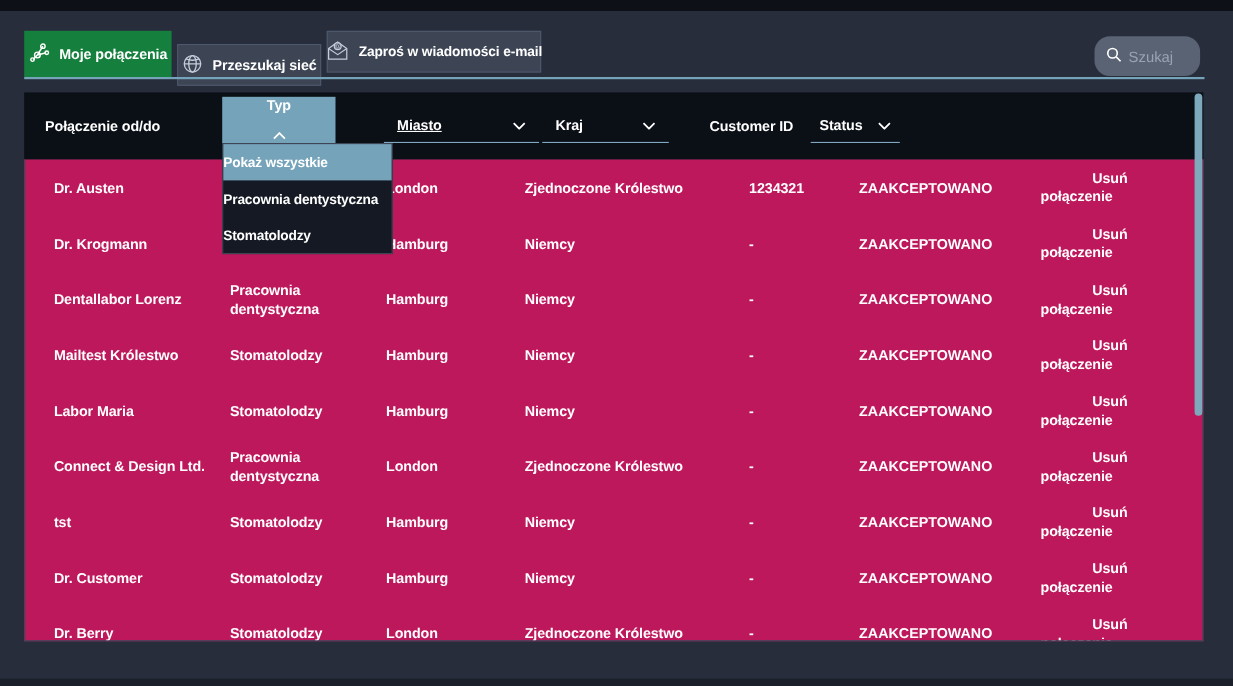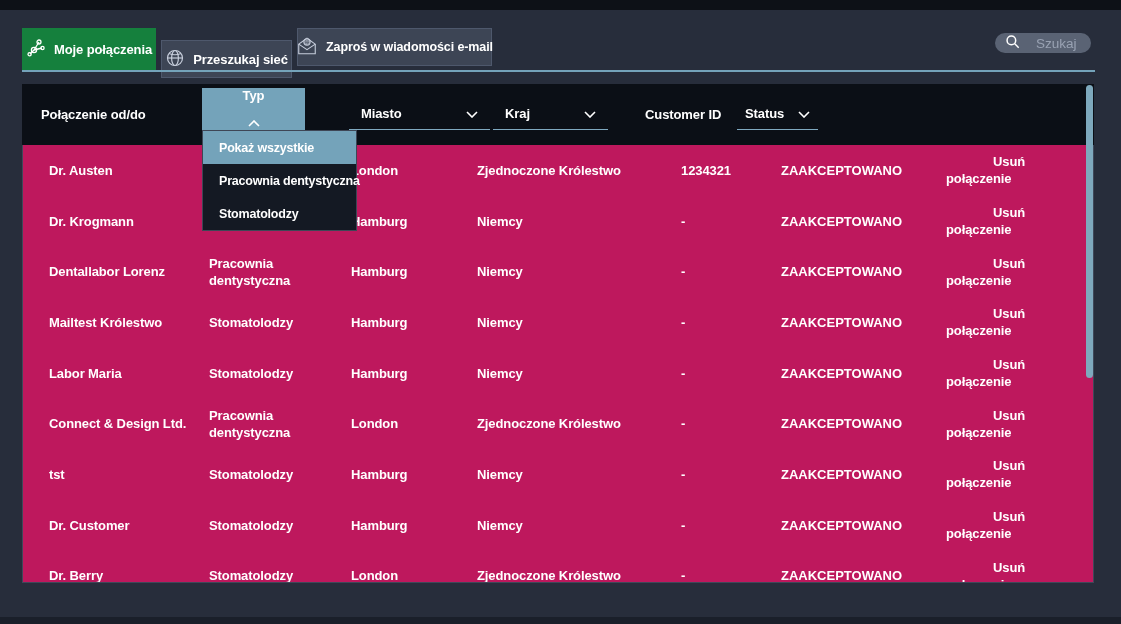--- a/index.html
+++ b/index.html
@@ -16,53 +16,53 @@
   
   .tab { position:absolute; display:flex; align-items:center; justify-content:center; gap:8px;
          padding:0 6px; cursor:pointer; white-space:nowrap; }
   .tab svg { flex:0 0 auto; }
   .tab-active { left:22px; top:28px; width:134px; height:42px; background:#15803d; }
   .tab-2 { left:161px; top:28px; width:131px; height:38px; background:#3d4555; border:1px solid #4e586c;margin-top:12px; }
   .tab-3 { left:297px; top:28px; width:195px; height:38px; background:#3d4555; border:1px solid #4e586c; font-size:12.5px; }
   .tabs-underline { position:absolute; left:22px; top:70px; width:1073px; height:2px; background:#74a3ba; }
 
   
-  .search-pill { position:absolute; left:995px; top:33px; width:96px; height:20px; border-radius:14px;
-                 background:#5a6374; display:flex; align-items:center; padding:0 10px; gap:16px;justify-content:space-between; }
+  .search-pill { position:absolute; left:995px; top:33px; width:96px; height:36px; border-radius:14px;
+                 background:#5a6374; display:flex; align-items:center; padding:0 10px; gap:6px;justify-content:space-between; }
   .search-pill input { background:transparent; border:none; outline:none; width:56px;
                        font-family:"Liberation Sans", sans-serif; font-size:13.5px; color:#d7dde8; }
   .search-pill input::placeholder { color:#99a2b3; font-weight:400; }
 
   
   .table { position:absolute; left:22px; top:84px; width:1072px; height:499px; }
   .thead { position:absolute; left:0; top:0; width:100%; height:61px; background:#0b0f16; }
   .hlabel-plain { position:absolute; top:0; height:61px; display:flex; align-items:center; }
   .hc-connection { left:19px; }
   .hc-customer-id { left:623px; }
   .hcell { position:absolute; top:14px; height:32px; display:flex; align-items:center;
            justify-content:space-between; border-bottom:1px solid #7fa9c0; padding:0 12px; cursor:pointer; }
-  .hc-city { left:327px; width:141px; }
+  .hc-city { left:327px; width:141px;text-decoration:underline; }
   .hc-country { left:471px; width:115px; }
   .hc-status { left:715px; width:81px; padding:0 8px; }
 
   .tbody { position:absolute; left:0; top:61px; right:0; bottom:0; background:#be185d;
            border:1px solid #3f4859; border-top:none; overflow:hidden; }
   .trow { display:grid; grid-template-columns:160px 142px 126px 204px 100px 165px auto;
           padding-left:26px; height:50.7px; align-items:center; }
   .tcell { line-height:17px; padding-right:10px; }
   .cell-status { letter-spacing:0; }
   .action-link { cursor:pointer;margin-left:47px; }
 
   
   .typ-cell { position:absolute; left:180px; top:4px; width:103px; height:42px; background:#74a3ba;
               display:flex; align-items:center; justify-content:space-between; padding:0 12px;
               z-index:30; cursor:pointer;flex-direction:column; }
   .dropdown { position:absolute; left:180px; top:46px; width:155px; background:#141923;
               border:1px solid #3e4656; z-index:29; font-size:12.5px; letter-spacing:-0.2px; }
-  .dd-item { height:33px; display:flex; align-items:center; padding-left:16px; cursor:pointer; white-space:nowrap; }
+  .dd-item { height:33px; display:flex; align-items:center; cursor:pointer; white-space:nowrap; }
   .dd-item.selected { background:#74a3ba; }
 
   
   .vscroll-track { position:absolute; left:1064px; top:1px; width:7px; height:497px; z-index:40; }
   .vscroll-thumb { position:absolute; left:0; top:0; width:7px; height:293px; border-radius:4px; background:#7ea9bd; }
 </style>
 </head>
 <body>
 
 <div class="screen">

